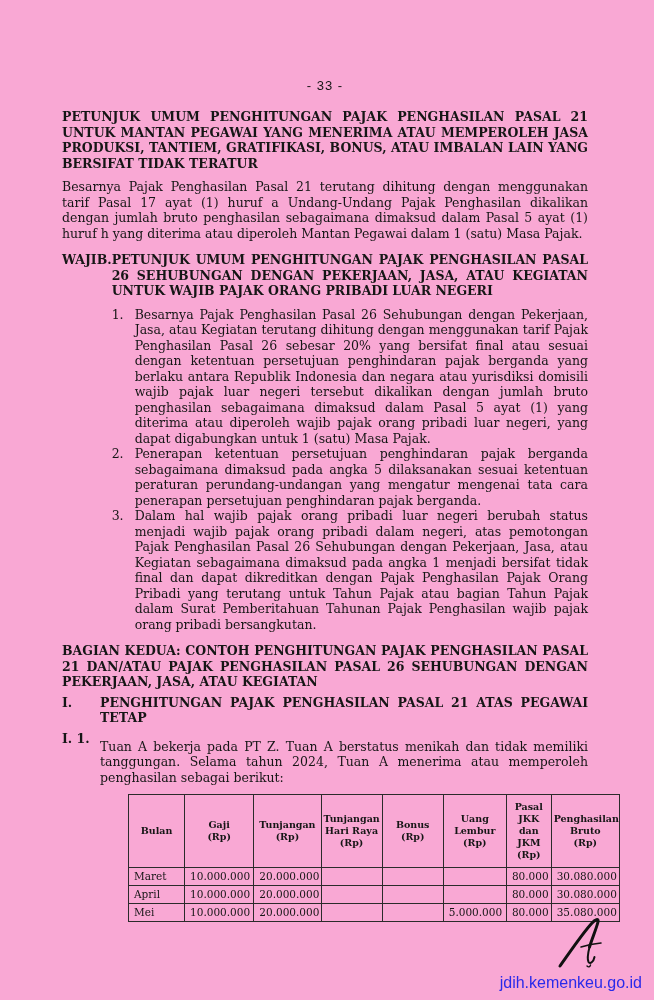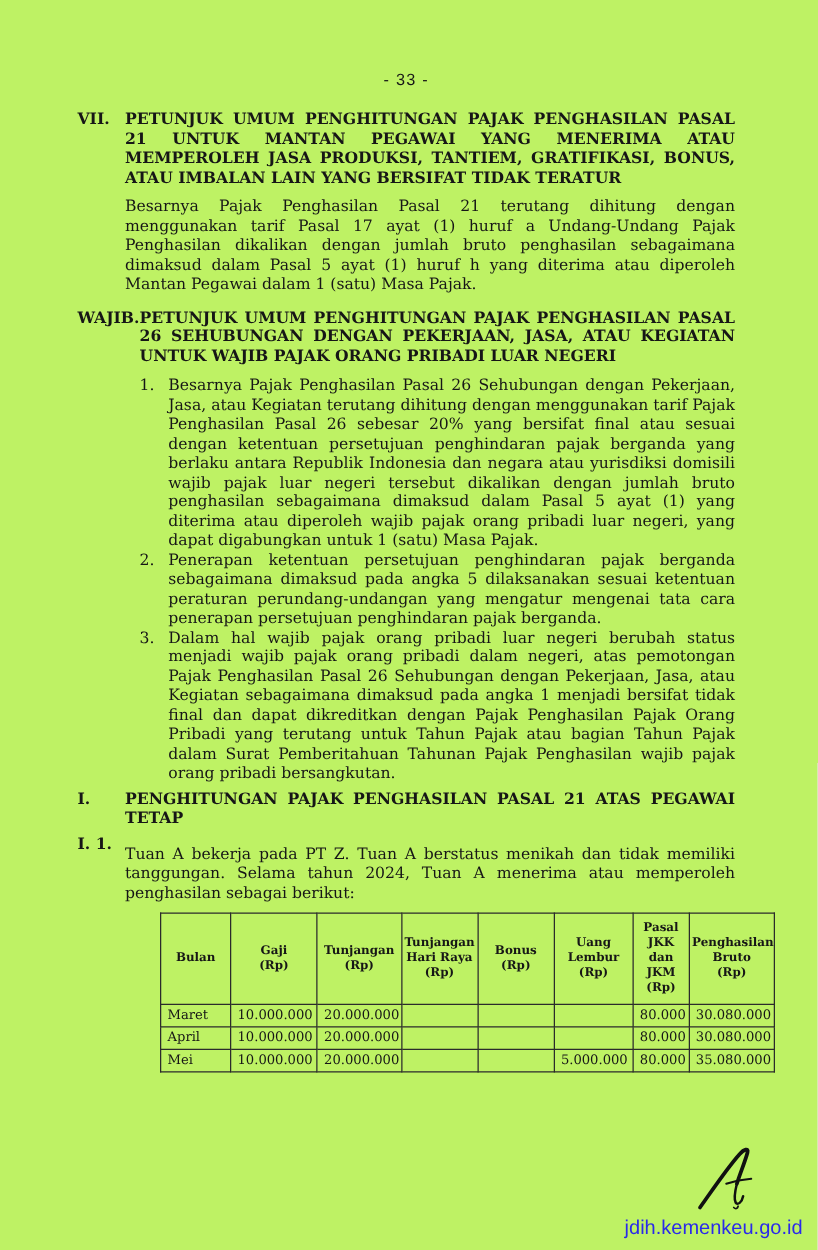--- a/index.html
+++ b/index.html
@@ -1,23 +1,23 @@
 <!DOCTYPE html>
 <html><head>
 <meta charset="utf-8">
 <style>
   html,body{margin:0;padding:0;background:#e8e8e8;}
   .page{
     position:relative;
     width:654px;height:1000px;
-    background:#bef264;
+    background:#f9a8d4;
     font-family:"DejaVu Serif", serif;
     color:#161616;
     box-sizing:border-box;
-    padding:56px 66px 0 62px;
+    padding:78px 66px 0 62px;
     overflow:hidden;
   }
   .page-number{
     text-align:center;
     font-family:"Liberation Sans", sans-serif;
     font-size:13px;
     margin-bottom:16px;
     letter-spacing:1px;
   }
   .body-text{font-size:12.5px;line-height:15.5px;text-align:justify;}
@@ -78,21 +78,20 @@
   }
 </style>
 </head>
 <body>
 
 <div class="page">
 
   <div class="page-number">- 33 -</div>
 
   <div class="sec" style="margin-top:0;">
-    <div class="sec-numeral">VII.</div>
     <div class="sec-main">
       <div class="sec-heading">PETUNJUK UMUM PENGHITUNGAN PAJAK PENGHASILAN PASAL 21 UNTUK MANTAN PEGAWAI YANG MENERIMA ATAU MEMPEROLEH JASA PRODUKSI, TANTIEM, GRATIFIKASI, BONUS, ATAU IMBALAN LAIN YANG BERSIFAT TIDAK TERATUR</div>
       <div class="body-text sec-para">Besarnya Pajak Penghasilan Pasal 21 terutang dihitung dengan menggunakan tarif Pasal 17 ayat (1) huruf a Undang-Undang Pajak Penghasilan dikalikan dengan jumlah bruto penghasilan sebagaimana dimaksud dalam Pasal 5 ayat (1) huruf h yang diterima atau diperoleh Mantan Pegawai dalam 1 (satu) Masa Pajak.</div>
     </div>
   </div>
 
   <div class="sec">
     <div class="sec-numeral">WAJIB.</div>
     <div class="sec-main">
       <div class="sec-heading">PETUNJUK UMUM PENGHITUNGAN PAJAK PENGHASILAN PASAL 26 SEHUBUNGAN DENGAN PEKERJAAN, JASA, ATAU KEGIATAN UNTUK WAJIB PAJAK ORANG PRIBADI LUAR NEGERI</div>
@@ -106,20 +105,21 @@
           <div class="olist-text body-text">Penerapan ketentuan persetujuan penghindaran pajak berganda sebagaimana dimaksud pada angka 5 dilaksanakan sesuai ketentuan peraturan perundang-undangan yang mengatur mengenai tata cara penerapan persetujuan penghindaran pajak berganda.</div>
         </div>
         <div class="olist-item">
           <div class="olist-num body-text">3.</div>
           <div class="olist-text body-text">Dalam hal wajib pajak orang pribadi luar negeri berubah status menjadi wajib pajak orang pribadi dalam negeri, atas pemotongan Pajak Penghasilan Pasal 26 Sehubungan dengan Pekerjaan, Jasa, atau Kegiatan sebagaimana dimaksud pada angka 1 menjadi bersifat tidak final dan dapat dikreditkan dengan Pajak Penghasilan Pajak Orang Pribadi yang terutang untuk Tahun Pajak atau bagian Tahun Pajak dalam Surat Pemberitahuan Tahunan Pajak Penghasilan wajib pajak orang pribadi bersangkutan.</div>
         </div>
       </div>
     </div>
   </div>
 
+  <div class="bagian-heading">BAGIAN KEDUA: CONTOH PENGHITUNGAN PAJAK PENGHASILAN PASAL 21 DAN/ATAU PAJAK PENGHASILAN PASAL 26 SEHUBUNGAN DENGAN PEKERJAAN, JASA, ATAU KEGIATAN</div>
 
   <div class="sec sec-tight">
     <div class="sec-numeral">I.</div>
     <div class="sec-main">
       <div class="sec-heading">PENGHITUNGAN PAJAK PENGHASILAN PASAL 21 ATAS PEGAWAI TETAP</div>
     </div>
   </div>
 
   <div class="sec sec-tight">
     <div class="subsec-numeral">I. 1.</div>

